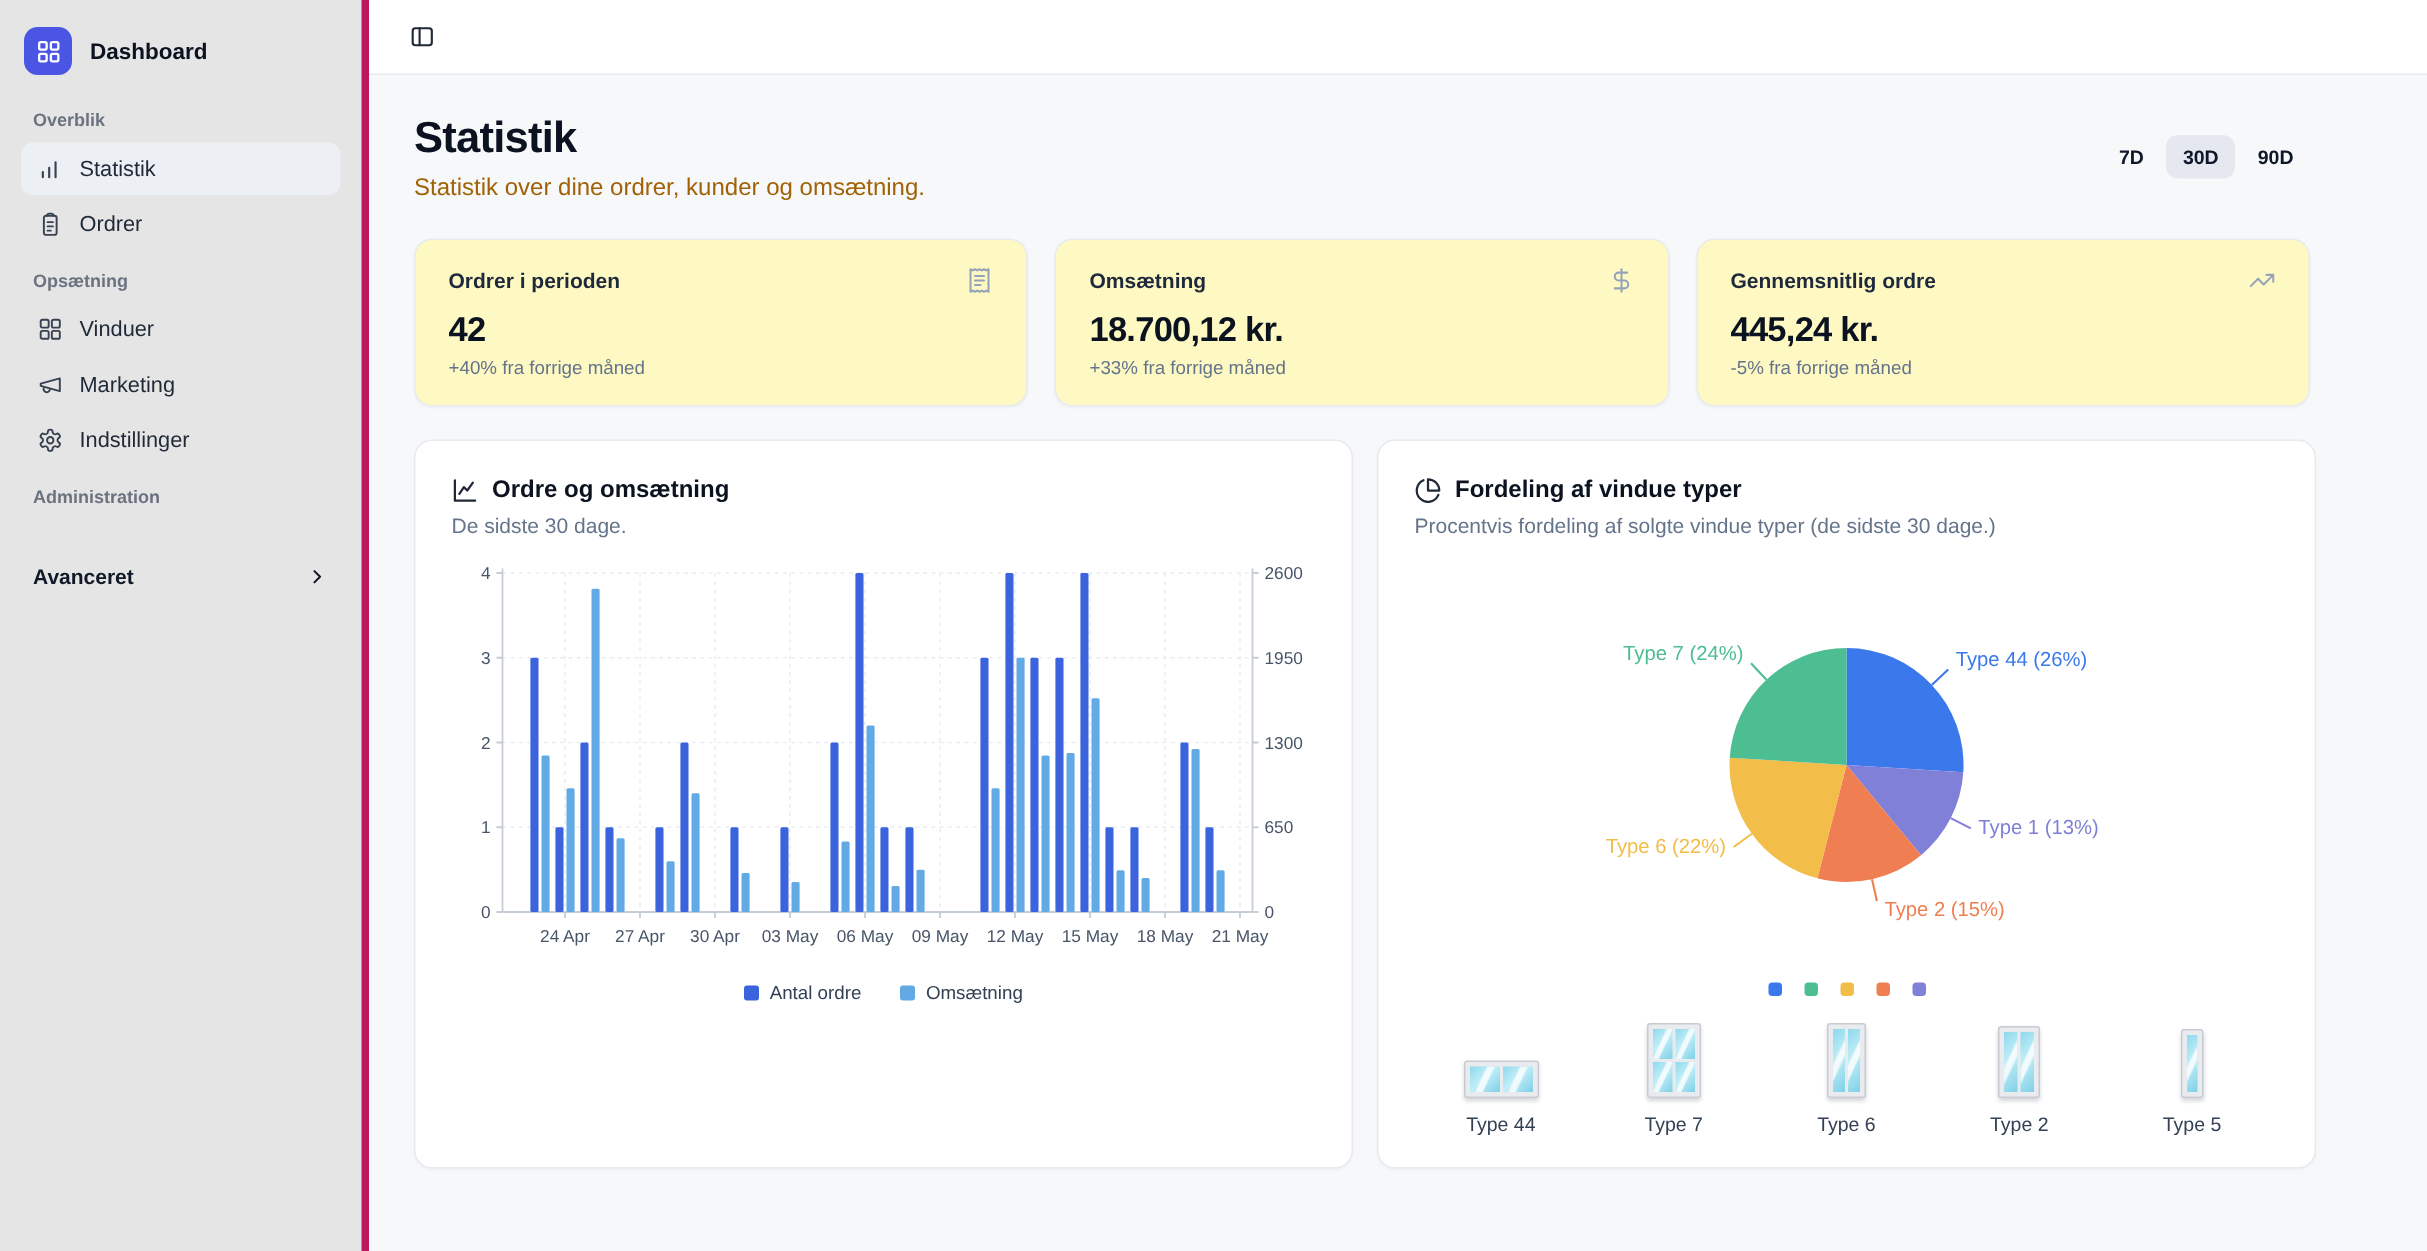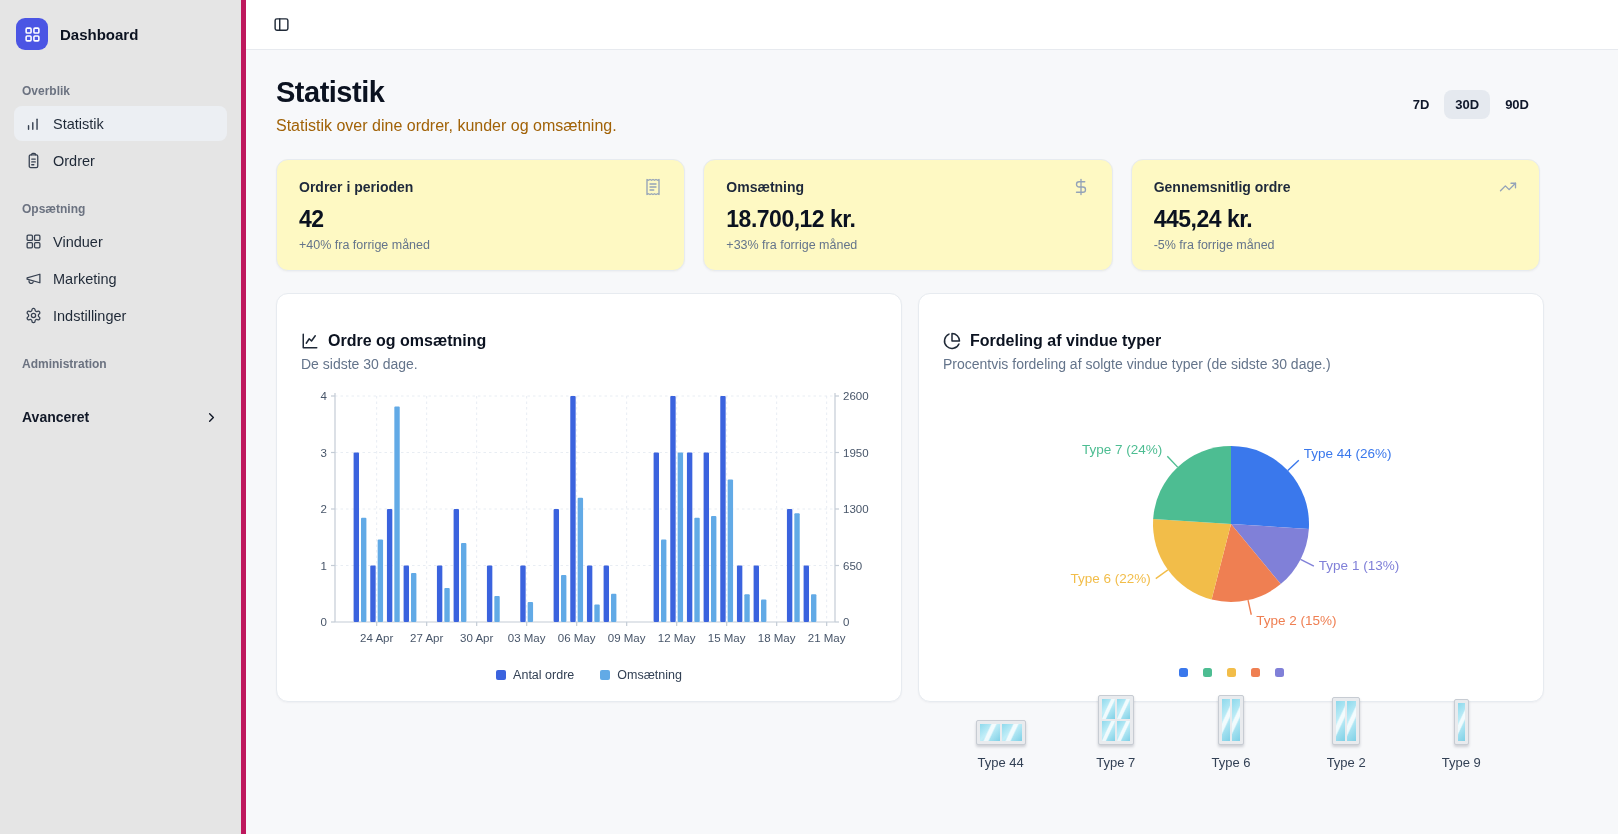--- a/index.html
+++ b/index.html
@@ -7,21 +7,21 @@
     font-family:"Liberation Sans", sans-serif; color:#0f172a; }
   .app { display:flex; width:100%; height:100%; }
 
   
   .sidebar { width:246px; min-width:246px; background:#e5e5e5; border-right:5px solid #be185d;
     padding:12px 14px; display:flex; flex-direction:column; }
   .brand { display:flex; align-items:center; gap:12px; padding:6px 4px 10px 2px; }
   .brand-logo { width:32px; height:32px; border-radius:9px; background:#4b55e4; display:flex;
     align-items:center; justify-content:center; }
   .brand-title { font-size:15px; font-weight:700; color:#0b1220; }
-  .nav-section { margin-top:18px; }
+  .nav-section { margin-top:7px; }
   .nav-section-label { font-size:12px; font-weight:700; color:#6b7280; padding:6px 8px; }
   .nav-item { display:flex; align-items:center; gap:11px; padding:9px 10px; border-radius:8px;
     font-size:14.5px; color:#1f2937; cursor:pointer; margin-top:2px; }
   .nav-item.active { background:#eceff3; }
   .nav-item .nav-icon { display:flex; width:18px; justify-content:center; }
   .adv-row { margin-top:26px; display:flex; align-items:center; justify-content:space-between;
     padding:6px 8px; font-size:14px; font-weight:700; color:#111827; cursor:pointer; }
 
   
   .main { flex:1; display:flex; flex-direction:column; min-width:0; }
@@ -43,21 +43,21 @@
   .stat-card { flex:1; background:#fef9c3; border:1px solid #e7ebf0; border-radius:12px;
     padding:18px 22px; box-shadow:0 1px 2px rgba(15,23,42,.04); }
   .stat-top { display:flex; justify-content:space-between; align-items:center; }
   .stat-title { font-size:14px; font-weight:700; color:#1e293b; }
   .stat-value { font-size:23px; font-weight:800; letter-spacing:-0.5px; color:#0b1220; margin-top:10px; }
   .stat-change { font-size:12.5px; color:#64748b; margin-top:5px; }
 
   
   .charts-row { display:flex; gap:16px; margin-top:22px; }
   .chart-card { flex:1; background:#fff; border:1px solid #e7ebf0; border-radius:12px;
-    padding:38px 24px; height:409px; box-shadow:0 1px 2px rgba(15,23,42,.04); }
+    padding:24px 24px; height:486px; box-shadow:0 1px 2px rgba(15,23,42,.04); }
   .chart-title-row { display:flex; align-items:center; gap:9px; font-size:16px; font-weight:700;
     color:#0b1220; }
   .chart-sub { font-size:14px; color:#64748b; margin-top:6px; }
   .legend-row { display:flex; justify-content:center; gap:26px; margin-top:10px; }
   .legend-item { display:flex; align-items:center; gap:7px; font-size:12.5px; color:#334155; }
   .legend-swatch { width:10px; height:10px; border-radius:2px; }
 
   .dots-row { display:flex; justify-content:center; gap:15px; margin-top:2px; }
   .dot { width:9px; height:9px; border-radius:2.5px; }
 
@@ -424,20 +424,20 @@
                 <div class="win tall-split">
                   <div class="pane"></div>
                   <div class="pane"></div>
                 </div>
                 <div class="thumb-label">Type 2</div>
               </div>
               <div class="thumb">
                 <div class="win slim">
                   <div class="pane"></div>
                 </div>
-                <div class="thumb-label">Type 9</div>
+                <div class="thumb-label">Type 5</div>
               </div>
             </div>
         </div>
       </div>
     </div>
   </div>
 </div>
 
 </body></html>

